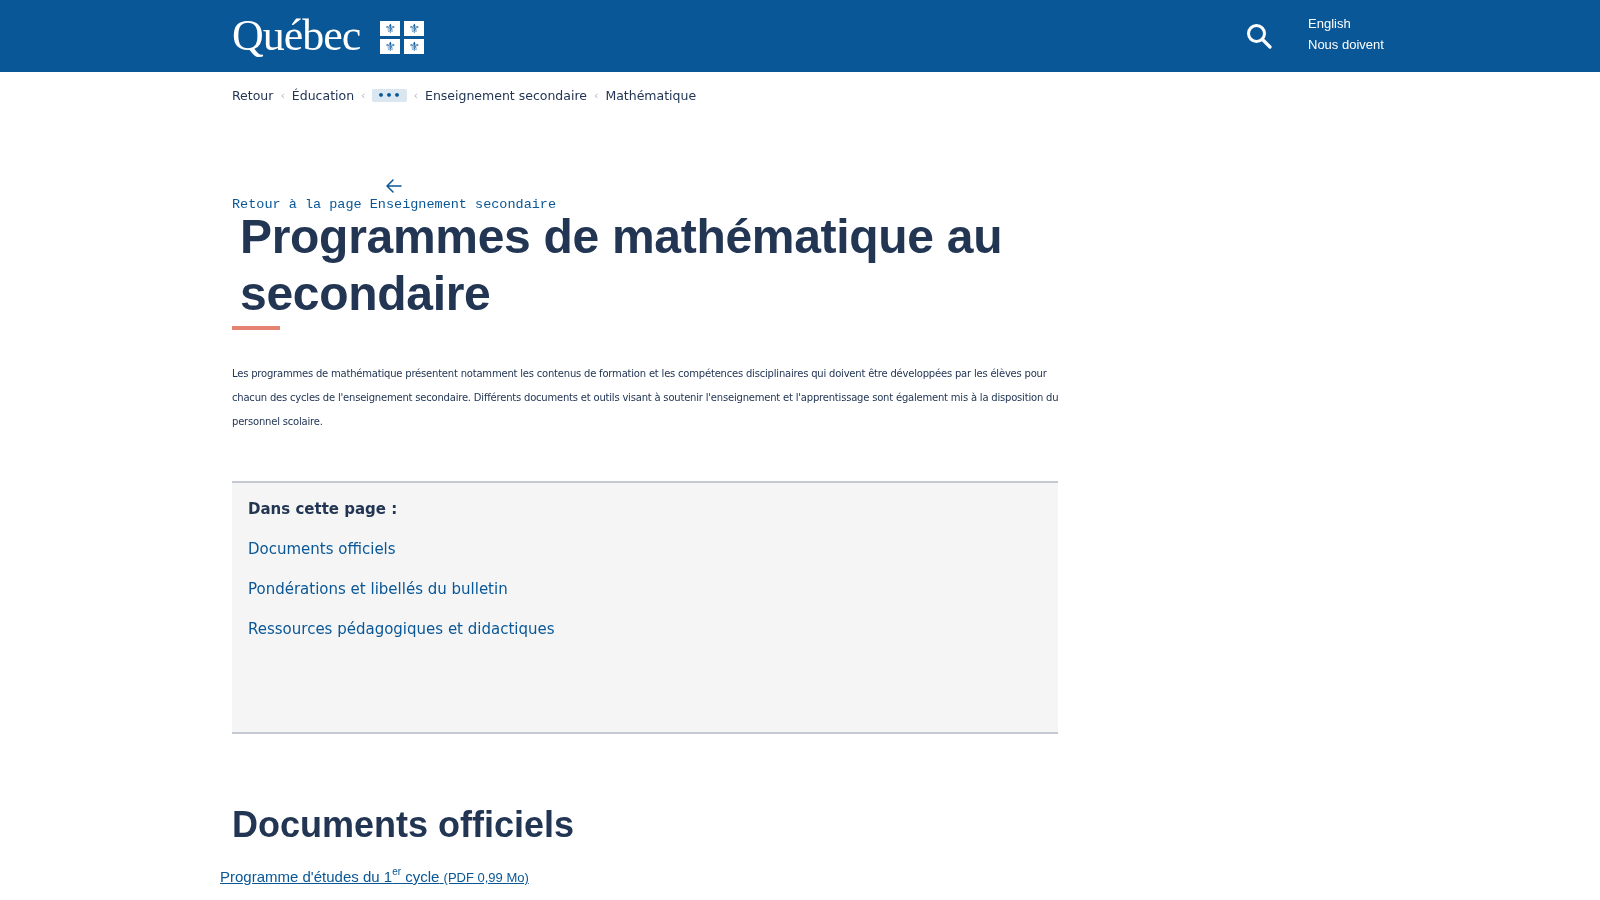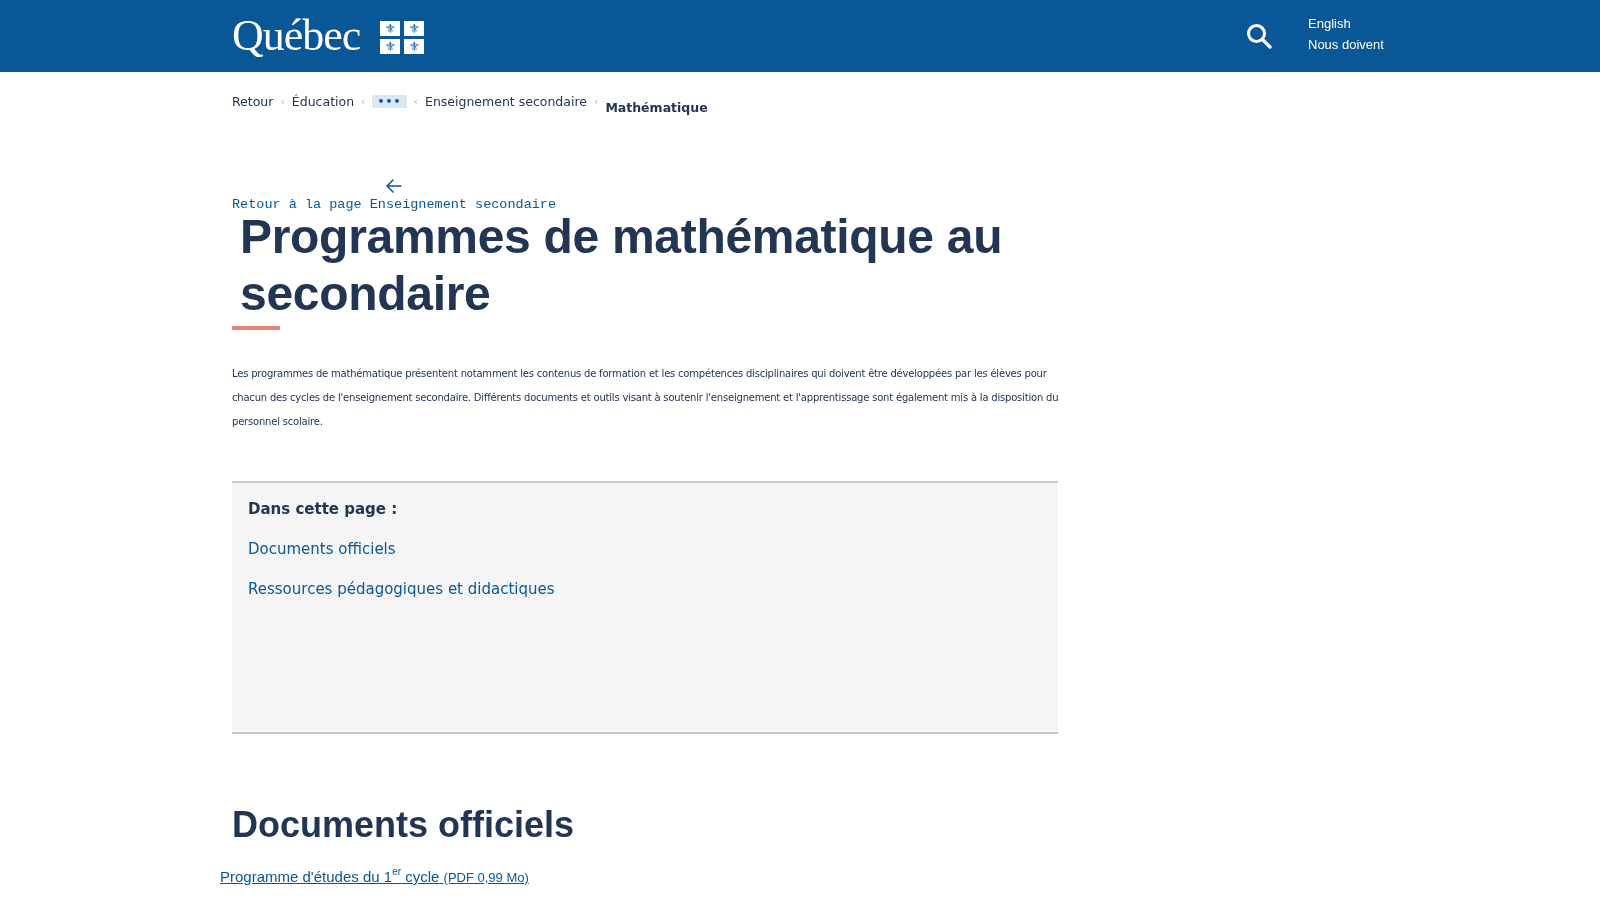--- a/index.html
+++ b/index.html
@@ -40,21 +40,21 @@
     .breadcrumb {
       position: absolute; left: 232px; top: 88px; display: flex; align-items: center;
       font-family: "DejaVu Sans", sans-serif; font-size: 12.5px; color: #223654;
     }
     .breadcrumb a { color: #223654; text-decoration: none; }
     .breadcrumb .sep { color: #b0b8c4; margin: 0 7px; font-size: 11px; }
     .breadcrumb .ellipsis {
       background: #dae6f0; color: #095797; padding: 0 5px; border-radius: 2px; font-size: 11px;
       line-height: 13px; font-weight: bold; letter-spacing: 1px;
     }
-    .breadcrumb .current { font-weight: bold; margin-top: 12px; }
+    .breadcrumb .current { font-weight: normal; }
 
     .back-link {
       position: absolute; left: 232px; top: 179px; display: flex; align-items: center; gap: 4px;
       font-family: Liberation Mono, monospace; font-size: 13.5px; color: #095797; text-decoration: none; flex-direction: column;
     }
     .back-link svg { width: 16px; height: 14px; }
 
     .page-title {
       position: absolute; left: 240px; top: 208px; width: 800px;
       font-family: "Liberation Sans", sans-serif; font-weight: bold; font-size: 48px; line-height: 57px;
@@ -147,20 +147,21 @@
 
 <h1 class="page-title">Programmes de mathématique au secondaire</h1>
 <div class="title-underline"></div>
 
 <p class="intro">Les programmes de mathématique présentent notamment les contenus de formation et les compétences disciplinaires qui doivent être développées par les élèves pour chacun des cycles de l'enseignement secondaire. Différents documents et outils visant à soutenir l'enseignement et l'apprentissage sont également mis à la disposition du personnel scolaire.</p>
 
 <aside class="toc">
   <div class="toc-title">Dans cette page :</div>
   <ul>
     <li><a>Documents officiels</a></li>
+    <li><a>Pondérations et libellés du bulletin</a></li>
     <li><a>Ressources pédagogiques et didactiques</a></li>
   </ul>
 </aside>
 
 <h2 class="section-title">Documents officiels</h2>
 
 <div class="doc-link">
   <a><span>Programme d'études du 1</span><sup>er</sup><span> cycle</span> <span class="meta">(PDF 0,99 Mo)</span></a>
 </div>
 

